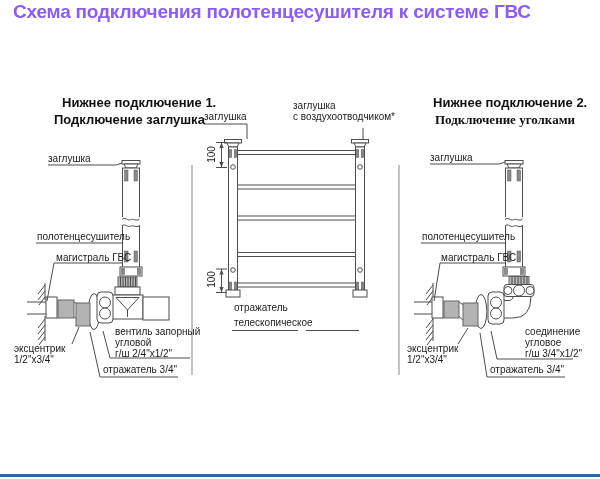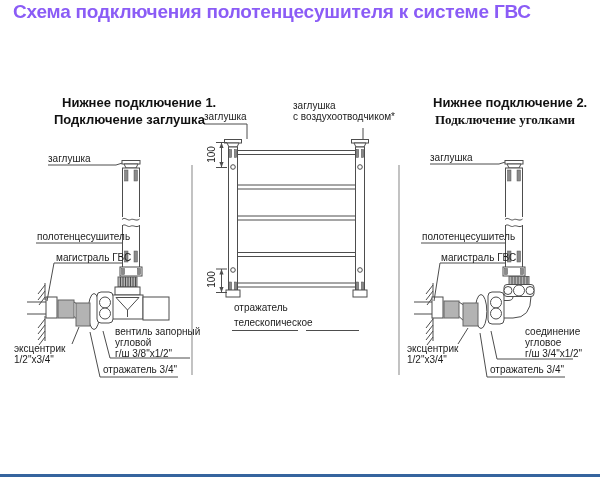--- a/index.html
+++ b/index.html
@@ -197,21 +197,21 @@
 
   <div class="lbl b" style="left:62px;top:97px;">Нижнее подключение 1.</div>
   <div class="lbl b" style="left:54px;top:114px;">Подключение заглушка</div>
   <div class="lbl" style="left:48px;top:153px;">заглушка</div>
   <div class="lbl" style="left:37px;top:231px;">полотенцесушитель</div>
   <div class="lbl" style="left:56px;top:252px;">магистраль ГВС</div>
   <div class="lbl" style="left:14px;top:343px;">эксцентрик
 1/2"х3/4"</div>
   <div class="lbl" style="left:115px;top:326px;">вентиль запорный
 угловой
-г/ш 3/8"х1/2"</div>
+г/ш 2/4"х1/2"</div>
   <div class="lbl" style="left:103px;top:364px;">отражатель 3/4"</div>
 
   <div class="lbl" style="left:204px;top:111px;">заглушка</div>
   <div class="lbl" style="left:293px;top:100px;">заглушка
 с воздухоотводчиком*</div>
   <div class="lbl rot" style="left:198px;top:149px;width:26px;text-align:center;">100</div>
   <div class="lbl rot" style="left:198px;top:274px;width:26px;text-align:center;">100</div>
   <div class="lbl wide" style="left:234px;top:301px;">отражатель
 телескопическое</div>
 

